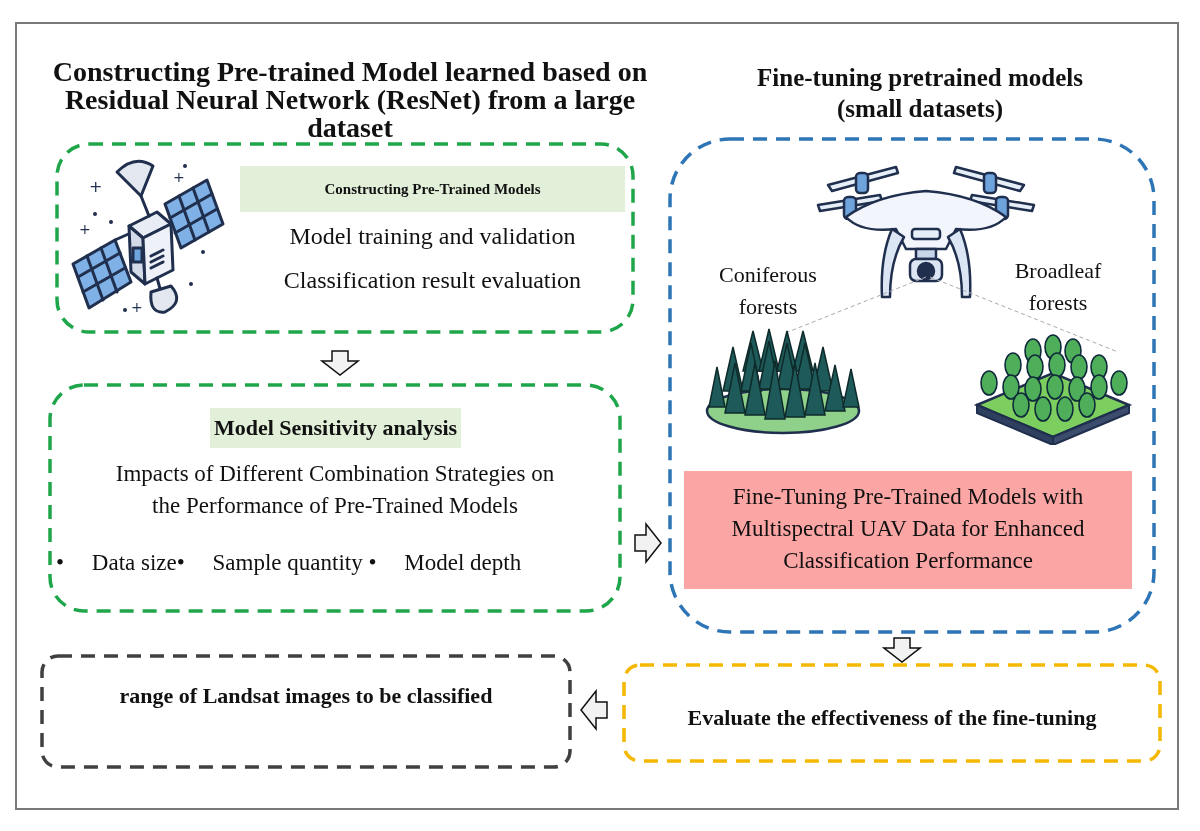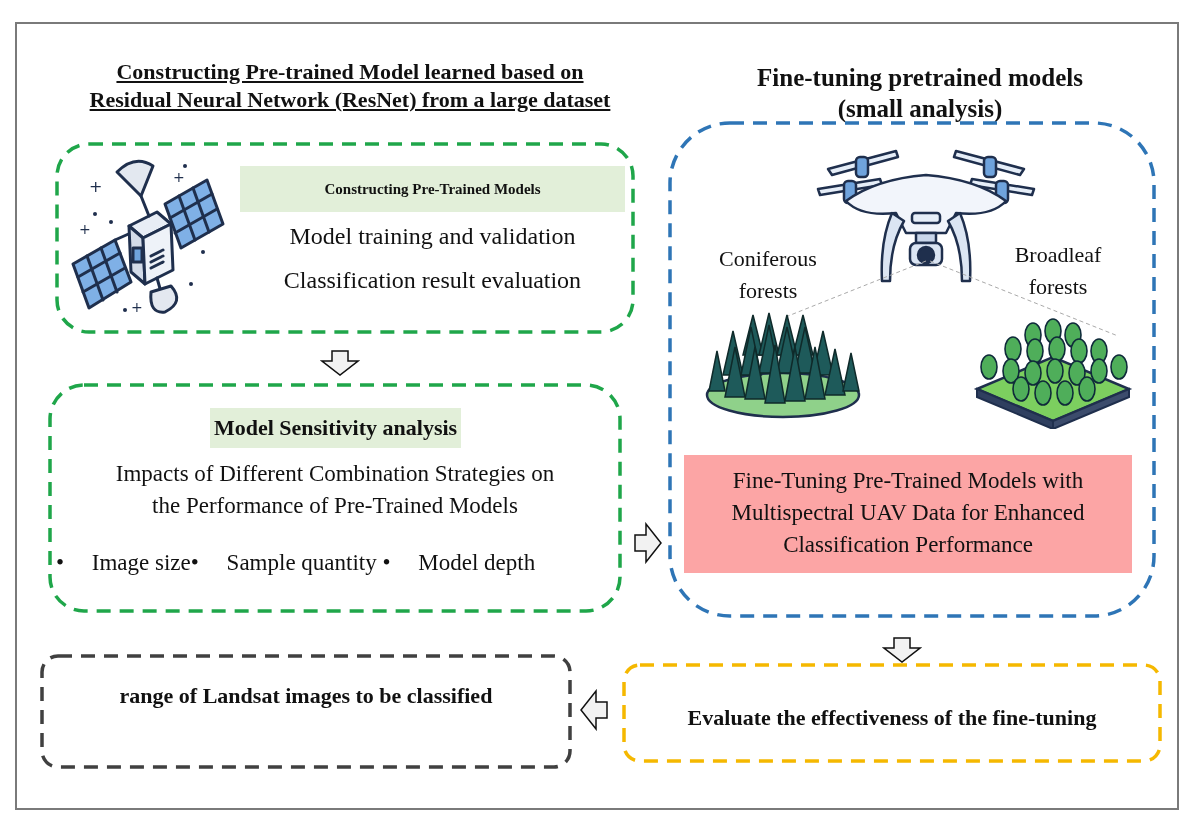--- a/index.html
+++ b/index.html
@@ -11,28 +11,28 @@
   .hl-green { background:#e2efd9; }
   .hl-blue { background:#fca5a5; }
   .t { position:absolute; text-align:center; white-space:nowrap; }
   .arrow { position:absolute; }
 </style>
 </head>
 <body>
 
 <div class="frame"></div>
 
-<div class="heading" style="left:40px; top:58px; width:620px; font-size:22px; line-height:28px;text-decoration:underline;">
+<div class="heading" style="left:40px; top:58px; width:620px; font-size:28px; line-height:28px;">
   <div>Constructing Pre-trained Model learned based on</div>
   <div>Residual Neural Network (ResNet) from a large dataset</div>
 </div>
 
 <div class="heading" style="left:680px; top:62px; width:480px; font-size:25px; line-height:31px;">
   <div>Fine-tuning pretrained models</div>
-  <div>(small analysis)</div>
+  <div>(small datasets)</div>
 </div>
 
 <div class="box" style="left:55px; top:142px; width:580px; height:192px;">
   <svg class="dash" viewBox="0 0 580 192" preserveAspectRatio="none">
     <rect x="2" y="2" width="576" height="188" rx="32" ry="32" fill="none" stroke="#1fa64a" stroke-width="3.5" stroke-dasharray="14 9"></rect>
   </svg>
 
   <svg style="position:absolute; left:10px; top:10px;" width="160" height="170" viewBox="0 0 160 170">
     <g stroke="#1f2f4d" stroke-width="3" stroke-linejoin="round" stroke-linecap="round">
 
@@ -87,32 +87,32 @@
 
 <div class="box" style="left:48px; top:383px; width:574px; height:230px;">
   <svg class="dash" viewBox="0 0 574 230" preserveAspectRatio="none">
     <rect x="2" y="2" width="570" height="226" rx="34" ry="34" fill="none" stroke="#1fa64a" stroke-width="3.5" stroke-dasharray="14 9"></rect>
   </svg>
   <div class="t hl-green" style="left:162px; top:25px; width:251px; height:40px; line-height:40px; font-size:22px; font-weight:bold;">Model Sensitivity analysis</div>
   <div class="t" style="left:0; top:76px; width:574px; font-size:23px; line-height:30px;">Impacts of Different Combination Strategies on</div>
   <div class="t" style="left:0; top:108px; width:574px; font-size:23px; line-height:30px;">the Performance of Pre-Trained Models</div>
   <div style="position:absolute; left:8px; top:165px; width:560px; font-size:23px; line-height:30px; white-space:nowrap;">
     <span>•</span>
-    <span style="margin-left:22px;">Image size</span><span>•</span>
+    <span style="margin-left:22px;">Data size</span><span>•</span>
     <span style="margin-left:22px;">Sample quantity</span>
     <span>•</span>
     <span style="margin-left:22px;">Model depth</span>
   </div>
 </div>
 
 <svg class="arrow" style="left:634px; top:522px;" width="28" height="42" viewBox="0 0 28 42">
   <polygon points="1,13 12,13 12,2 27,21 12,40 12,29 1,29" fill="#f2f2f2" stroke="#111" stroke-width="1.5"></polygon>
 </svg>
 
-<div class="box" style="left:668px; top:121px; width:488px; height:497px;">
+<div class="box" style="left:668px; top:137px; width:488px; height:497px;">
   <svg class="dash" viewBox="0 0 488 497" preserveAspectRatio="none">
     <rect x="2" y="2" width="484" height="493" rx="60" ry="60" fill="none" stroke="#2e75b6" stroke-width="3.5" stroke-dasharray="14 9"></rect>
   </svg>
 
   <svg style="position:absolute; left:148px; top:20px;" width="220" height="150" viewBox="0 0 220 150">
     <g stroke="#1f2f4d" stroke-width="2.5" stroke-linejoin="round" stroke-linecap="round">
 
       <path d="M12,28 L80,10 L82,16 L16,34 Z" fill="#e6eef8"></path>
       <path d="M140,10 L208,28 L204,34 L138,16 Z" fill="#e6eef8"></path>
       <path d="M2,48 L64,38 L66,44 L4,54 Z" fill="#e6eef8"></path>

